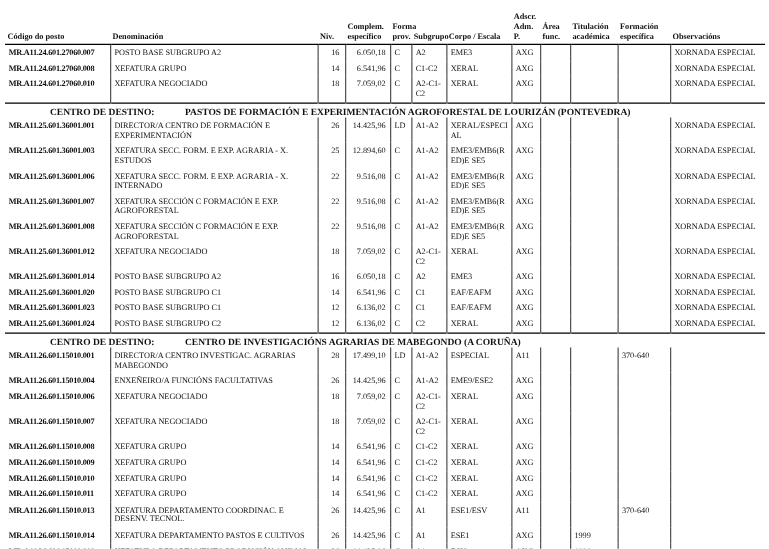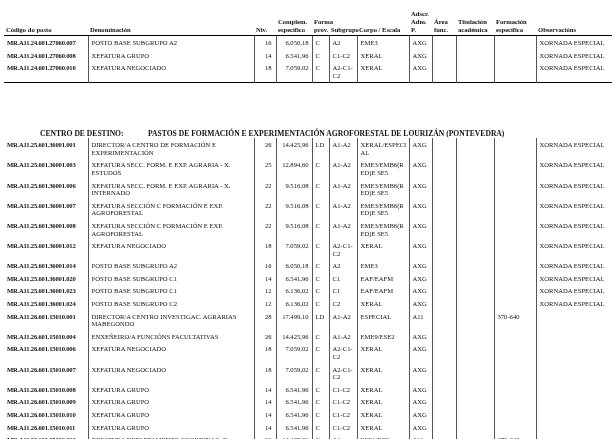--- a/index.html
+++ b/index.html
@@ -41,21 +41,21 @@
   tr.data-row td.c-codigo { font-weight: bold; letter-spacing: -0.2px; }
   td.c-niv { text-align: right; padding-right: 4px; }
   td.c-complem { text-align: right; padding-right: 3px; }
   tr.section-row td {
     border-top: 1px solid #000;
     border-right: none;
     padding: 3px 0 1px 36px;
     font-weight: bold;
     font-size: 7.6px;
   }
-  tr.section-row .centro-label { display: inline-block; width: 108px; margin-top: 44px; }
+  tr.section-row .centro-label { display: inline-block; width: 108px; }
 </style>
 </head>
 <body>
 
 <div id="page">
   <table class="rpt">
     <colgroup>
         <col style="width: 84px;">
         <col style="width: 166px;">
         <col style="width: 22px;">
@@ -300,20 +300,23 @@
           <td class="c-complem">6.136,02</td>
           <td class="c-forma">C</td>
           <td class="c-subgrupo">C2</td>
           <td class="c-corpo">XERAL</td>
           <td class="c-adscr">AXG</td>
           <td class="c-area"></td>
           <td class="c-titulacion"></td>
           <td class="c-formacion"></td>
           <td class="c-obs">XORNADA ESPECIAL</td>
         </tr>
+        <tr class="section-row">
+          <td colspan="12"><span class="centro-label">CENTRO DE DESTINO:</span><span class="centro-name">CENTRO DE INVESTIGACIÓNS AGRARIAS DE MABEGONDO (A CORUÑA)</span></td>
+        </tr>
         <tr class="data-row">
           <td class="c-codigo">MR.A11.26.601.15010.001</td>
           <td class="c-denom">DIRECTOR/A CENTRO INVESTIGAC. AGRARIAS MABEGONDO</td>
           <td class="c-niv">28</td>
           <td class="c-complem">17.499,10</td>
           <td class="c-forma">LD</td>
           <td class="c-subgrupo">A1-A2</td>
           <td class="c-corpo">ESPECIAL</td>
           <td class="c-adscr">A11</td>
           <td class="c-area"></td>

